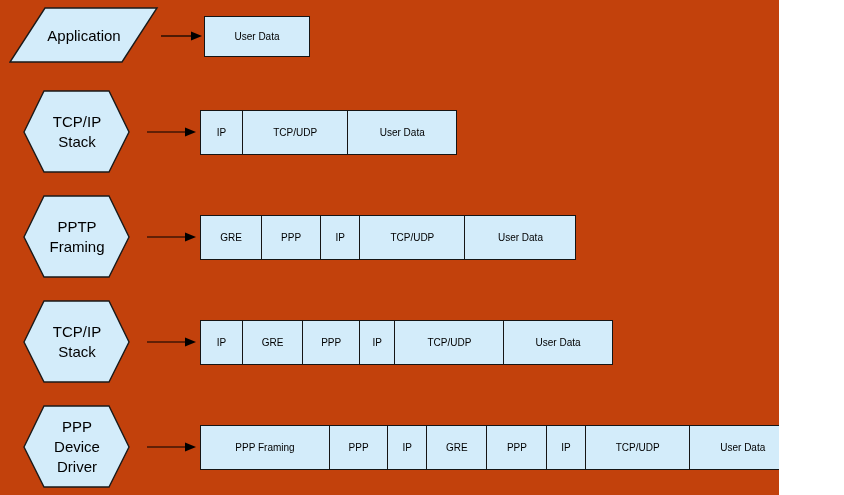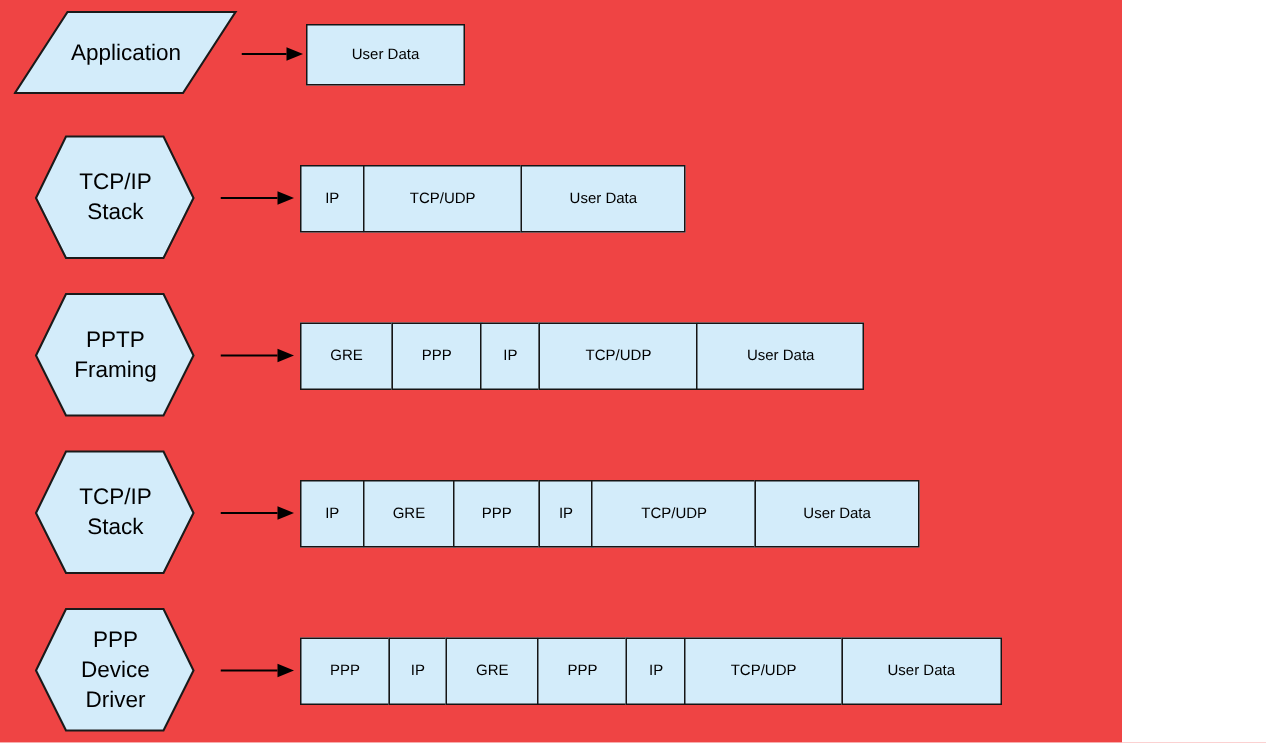--- a/index.html
+++ b/index.html
@@ -4,24 +4,25 @@
 <style>
   html, body {
     margin: 0;
     padding: 0;
     background: #ffffff;
   }
   #canvas {
     position: relative;
     width: 748px;
     height: 495px;
-    background: #ef4444;
+    background: #c2410c;
     font-family: "Liberation Sans", sans-serif;
     color: #000000;
     overflow: hidden;
+    padding-left: 31px;
   }
   .abs { position: absolute; }
   .shape-svg { display: block; }
   .shape-label {
     display: flex;
     flex-direction: column;
     align-items: center;
     justify-content: center;
     text-align: center;
     font-size: 15px;
@@ -155,20 +156,23 @@
       <div class="abs shape-label" style="left: 24px; top: 406px; width: 106px; height: 82px;">
         <div>PPP</div>
         <div>Device</div>
         <div>Driver</div>
       </div>
       <svg width="49" height="14" style="position: absolute; left: 147px; top: 440px;">
         <line x1="0" y1="7" x2="38" y2="7" stroke="#000000" stroke-width="1.2"></line>
         <polygon points="38,2.5 49,7 38,11.5" fill="#000000"></polygon>
       </svg>
       <div class="abs segments" style="left: 200px; top: 424.5px;">
+        <div class="seg" style="width: 130px; height: 45px; background: rgb(211, 236, 250);">
+          <span>PPP Framing</span>
+        </div>
         <div class="seg" style="width: 60px; height: 45px; background: rgb(211, 236, 250);">
           <span>PPP</span>
         </div>
         <div class="seg" style="width: 40px; height: 45px; background: rgb(211, 236, 250);">
           <span>IP</span>
         </div>
         <div class="seg" style="width: 62px; height: 45px; background: rgb(211, 236, 250);">
           <span>GRE</span>
         </div>
         <div class="seg" style="width: 61px; height: 45px; background: rgb(211, 236, 250);">

